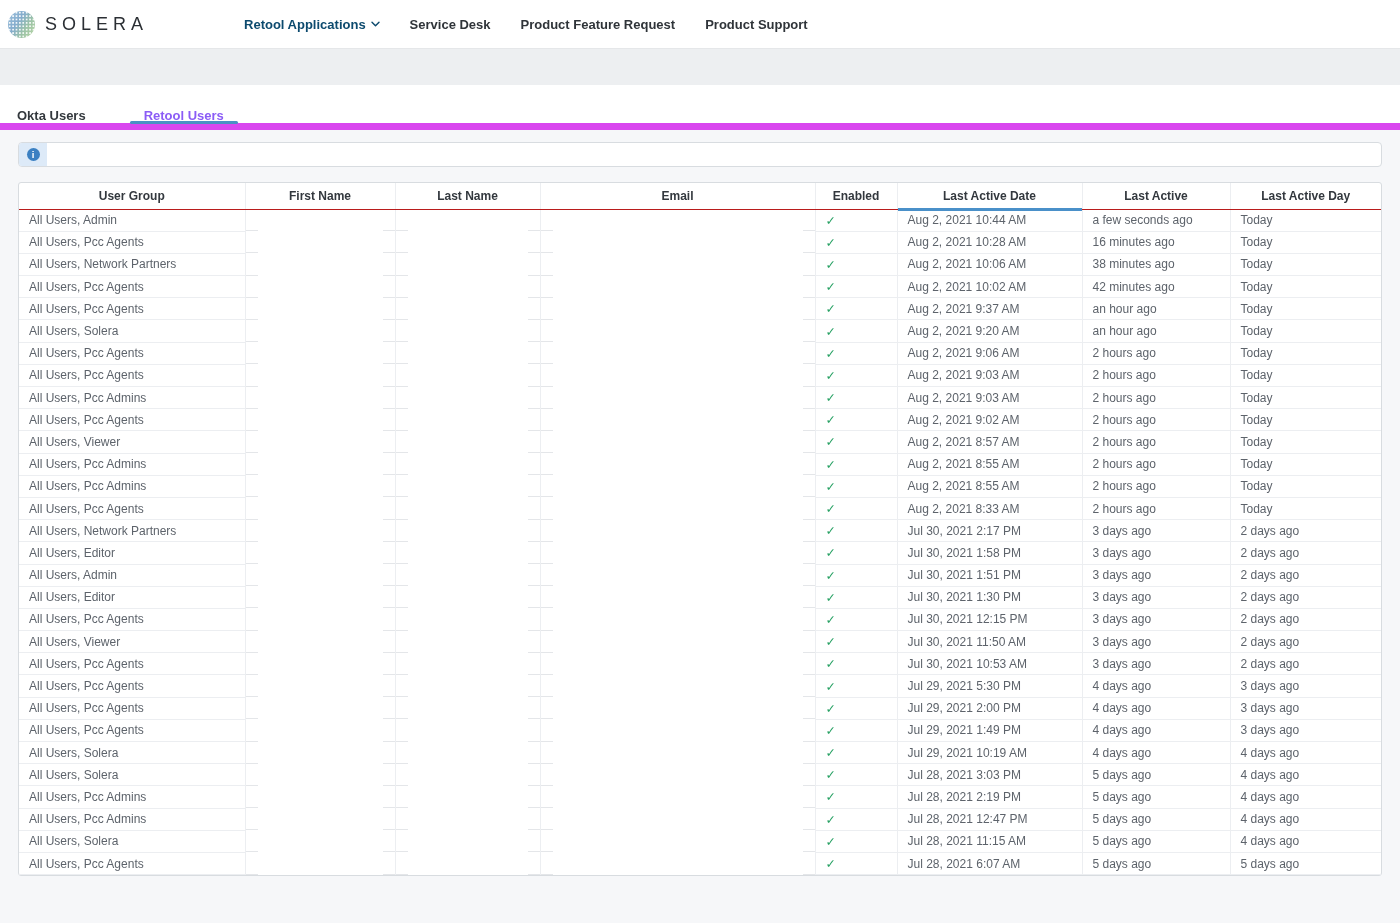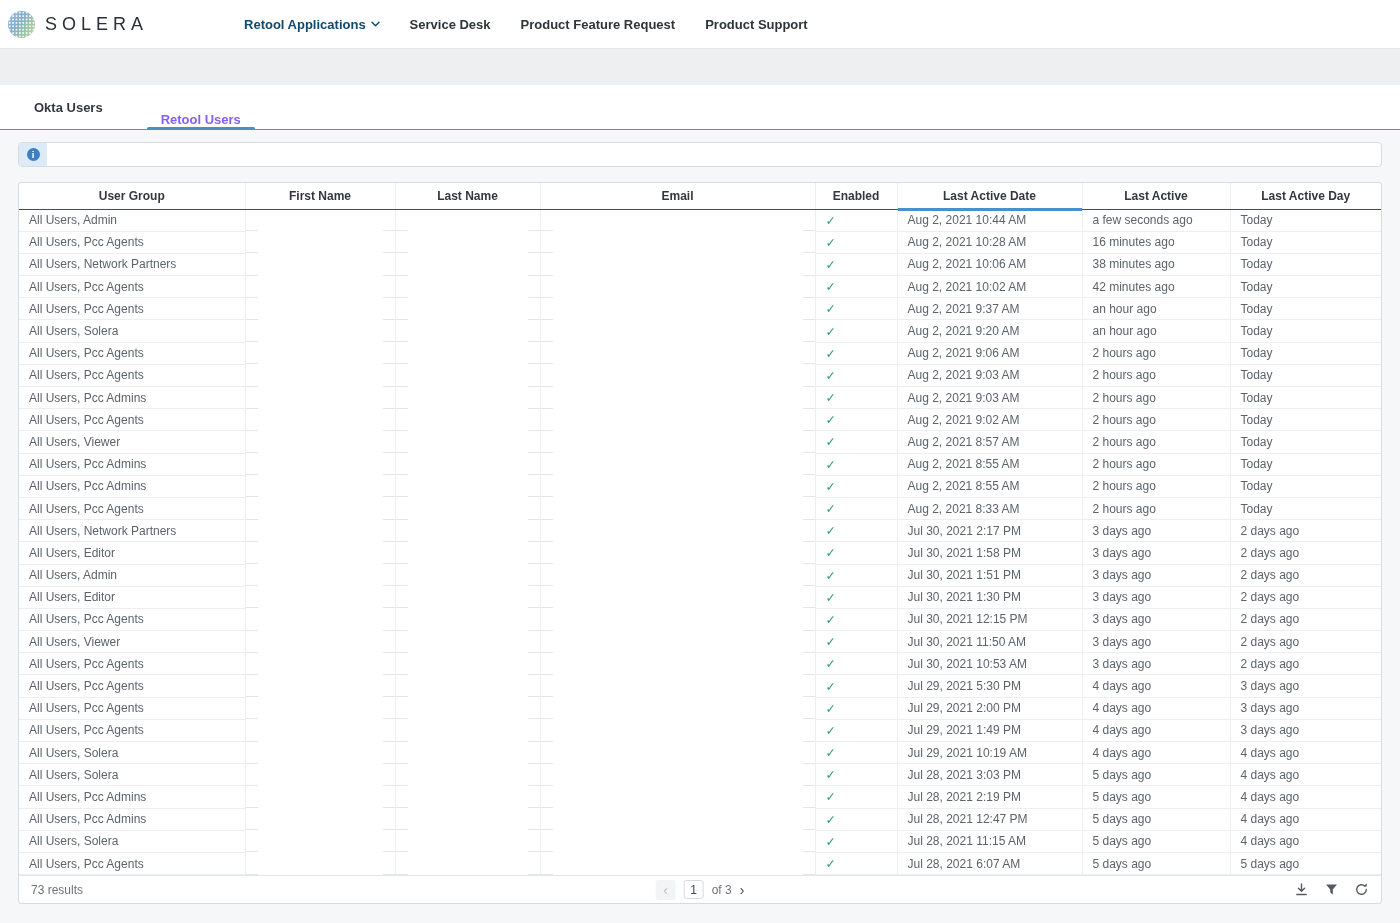--- a/index.html
+++ b/index.html
@@ -21,21 +21,21 @@
   }
   .brand-name { font-size:18px; font-weight:500; letter-spacing:5px; color:#2b2f34; }
   .nav-links { display:flex; gap:30px; margin-left:96px; align-items:center; }
   .nav-link { font-size:13px; font-weight:600; color:#2f3439; text-decoration:none; display:flex; align-items:center; gap:5px; cursor:pointer; }
   .nav-link.active { color:#0c4a6e; }
   .nav-link svg { display:block; }
 
   .gray-band { height:37px; background:#edeff1; border-top:1px solid #e5e7e9; }
 
   
-  .tabbar { height:45px; background:#fff; display:flex; padding-left:20px; border-bottom:1px solid #d946ef; }
+  .tabbar { height:45px; background:#fff; display:flex; padding-left:3px; border-bottom:7px solid #d946ef;align-items:flex-end; }
   .tab { display:flex; align-items:center; padding:0 14px; margin-right:30px; font-size:13px; font-weight:600; color:#33383d; position:relative; cursor:pointer; }
   .tab.active { color:#8b5cf6;margin-top:24px; }
   .tab.active::after { content:""; position:absolute; left:0; right:0; bottom:-1px; height:3px; background:#4a90c4; border-radius:2px; }
 
   
   .content { background:#f6f7f9; height:793px; padding:12px 18px 0; }
 
   .banner { display:flex; align-items:stretch; height:25px; border:1px solid #d8dce0; border-radius:4px; background:#fff; overflow:hidden; }
   .banner-icon-wrap { width:28px; background:#ddeaf8; display:flex; align-items:center; justify-content:center; flex:none; }
   .info-icon { width:13px; height:13px; border-radius:50%; background:#3b80c2; color:#fff; font-size:9.5px; font-weight:700; line-height:13px; text-align:center; font-style:normal; }
@@ -438,35 +438,14 @@
     <td class="empty"></td>
     <td class="empty"></td>
     <td class="filled enabled-cell"><span>✓</span></td>
     <td class="filled"><span>Jul 28, 2021 6:07 AM</span></td>
     <td class="filled"><span>5 days ago</span></td>
     <td class="filled"><span>5 days ago</span></td>
   </tr>
         </tbody>
     </table>
 
-    <div class="table-footer">
-      <span class="results">73 results</span>
-      <div class="pagination">
-        <span class="page-prev">‹</span>
-        <span class="page-box">1</span>
-        <span class="page-of">of 3</span>
-        <span class="page-next">›</span>
-      </div>
-      <div class="footer-icons">
-        <svg width="15" height="15" viewBox="0 0 16 16">
-          <path d="M8 2.2v7.4M4.7 6.6 8 9.9l3.3-3.3M3 13.3h10" fill="none" stroke="#565b62" stroke-width="1.5" stroke-linecap="round" stroke-linejoin="round"></path>
-        </svg>
-        <svg width="15" height="15" viewBox="0 0 16 16">
-          <path d="M2.2 2.6h11.6L9.4 7.9v5.3L6.6 11.3V7.9Z" fill="#565b62"></path>
-        </svg>
-        <svg width="15" height="15" viewBox="0 0 16 16">
-          <path d="M13.1 8a5.1 5.1 0 1 1-1.6-3.7" fill="none" stroke="#565b62" stroke-width="1.5" stroke-linecap="round"></path>
-          <path d="M13.6 1.4v3.5h-3.5z" fill="#565b62"></path>
-        </svg>
-      </div>
-    </div>
   </div>
 </div>
 
 </body></html>

